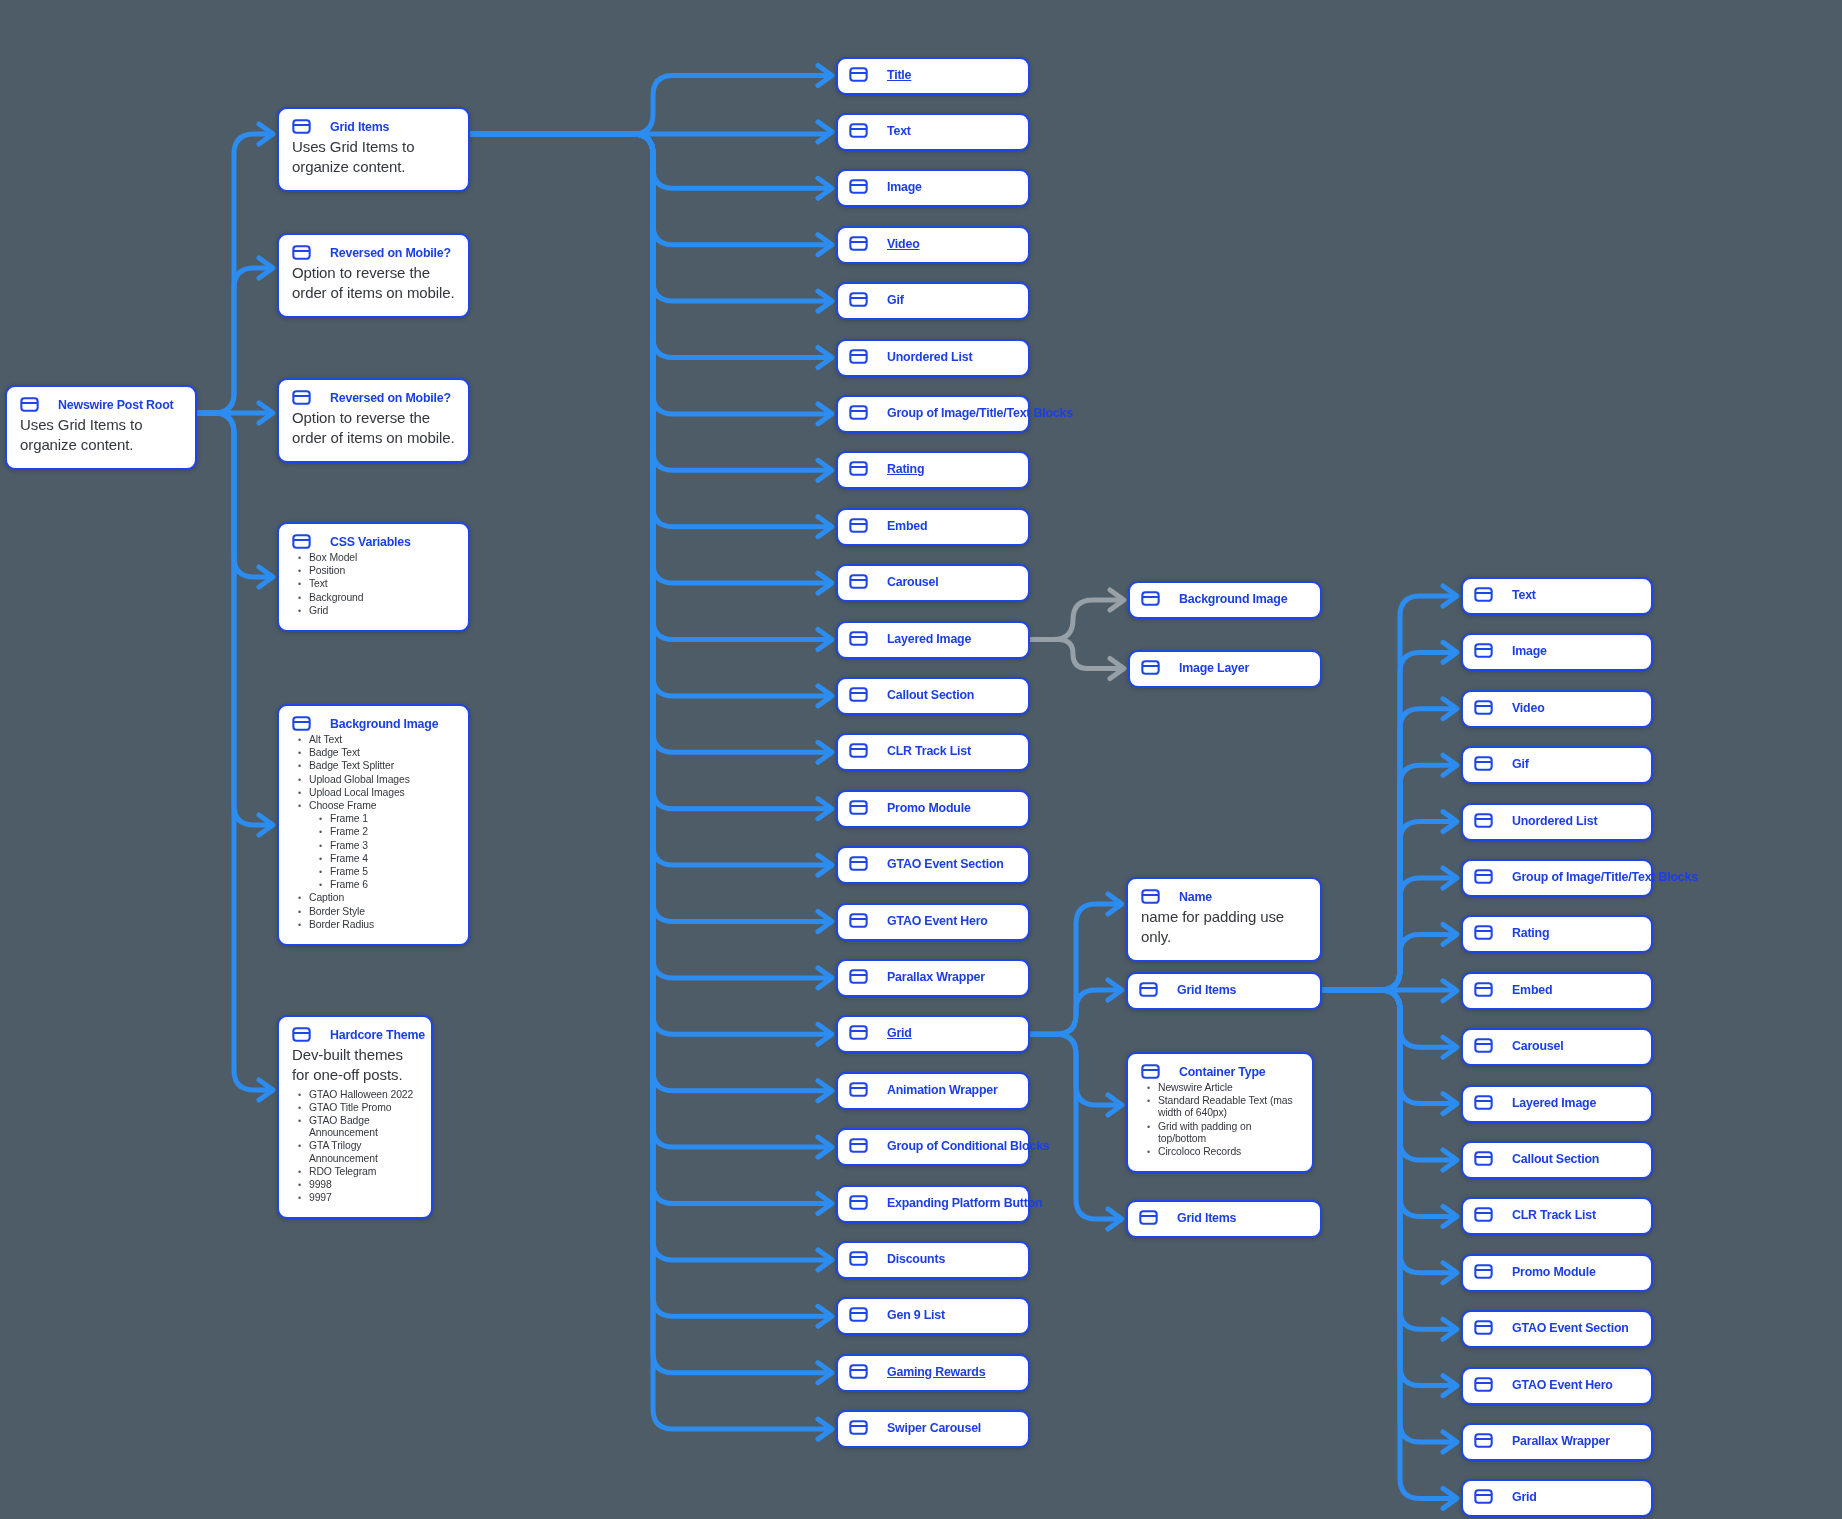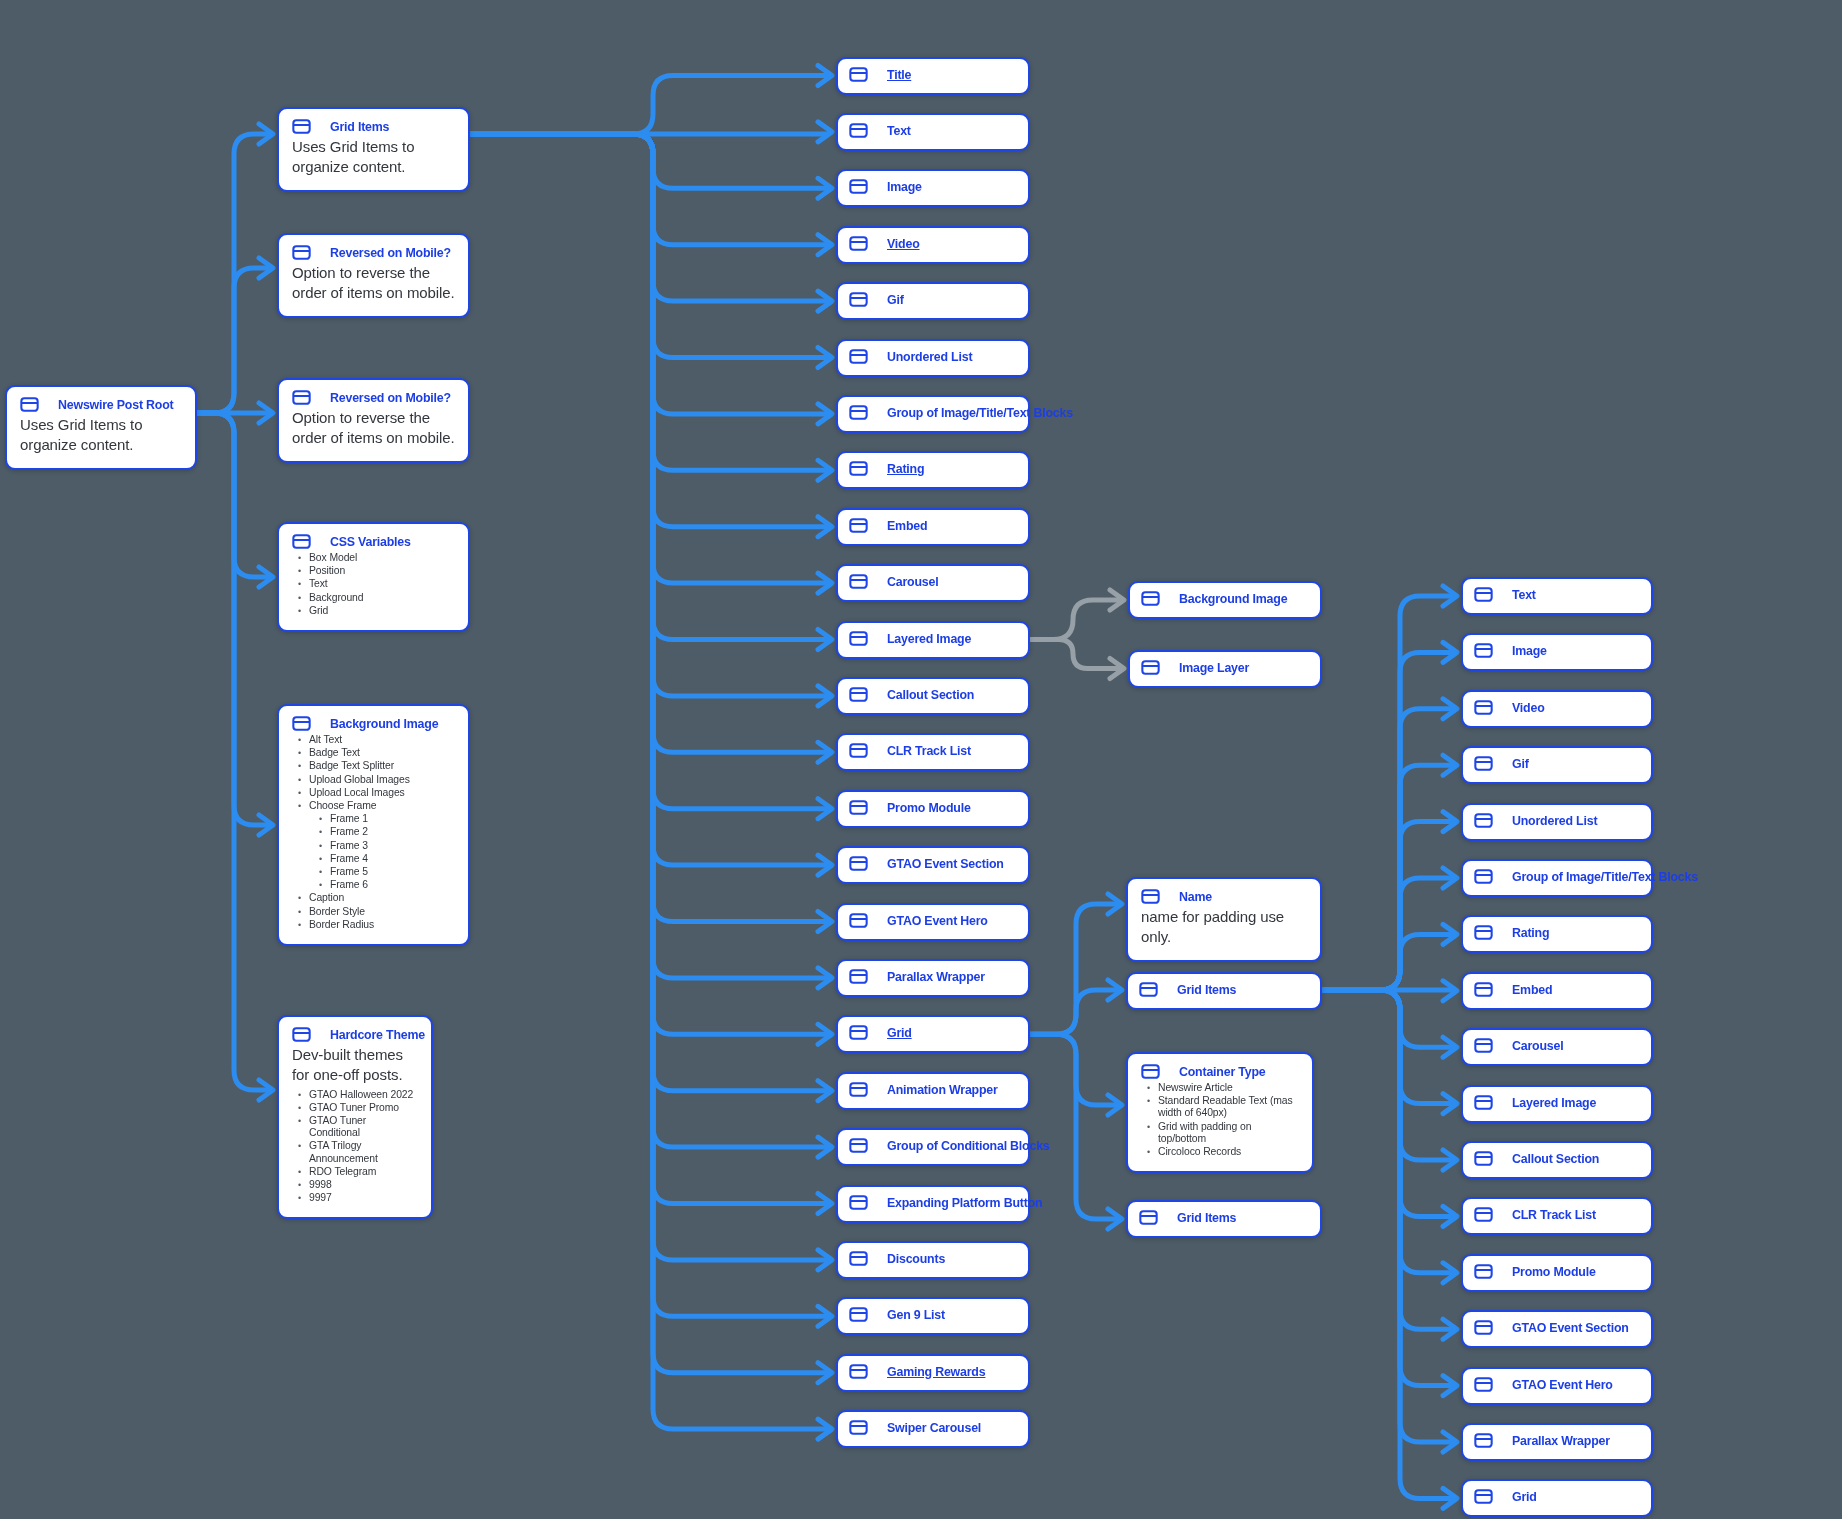--- a/index.html
+++ b/index.html
@@ -358,22 +358,22 @@
             <svg viewBox="0 0 20 16" aria-hidden="true">
               <rect x="1.3" y="1.3" width="17.4" height="13.4" rx="3.2"></rect>
               <line x1="1.3" y1="6.4" x2="18.7" y2="6.4"></line>
             </svg>
           </span>
           <span class="nlabel">Hardcore Theme</span>
         </div>
         <div class="ndesc">Dev-built themes for one-off posts.</div>
         <ul class="nbul">
           <li>GTAO Halloween 2022</li>
-          <li>GTAO Tuner Promo</li>
-          <li>GTAO Tuner Conditional</li>
+          <li>GTAO Title Promo</li>
+          <li>GTAO Badge Announcement</li>
           <li>GTA Trilogy Announcement</li>
           <li>RDO Telegram</li>
           <li>9998</li>
           <li>9997</li>
         </ul>
       </div>
       <div class="node simple" style="left: 836px; top: 57px; width: 194px;">
         <div class="nhead">
           <span class="nicon">
             <svg viewBox="0 0 20 16" aria-hidden="true">

